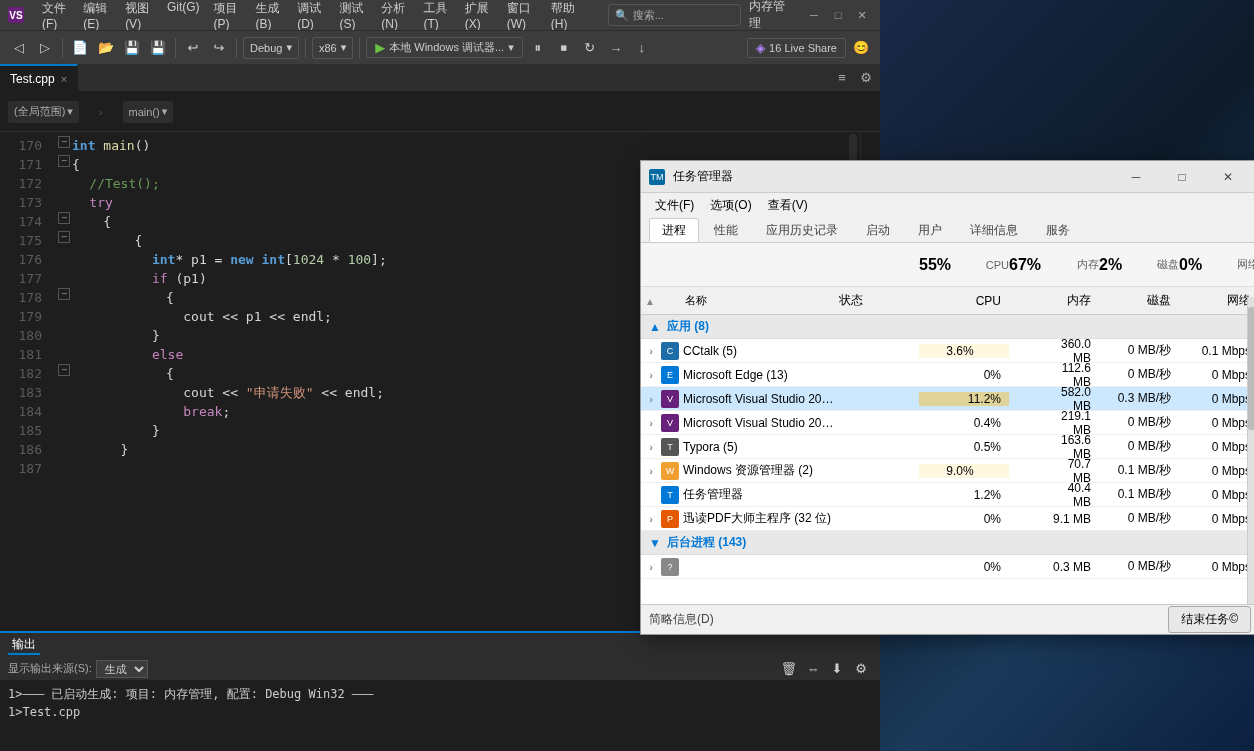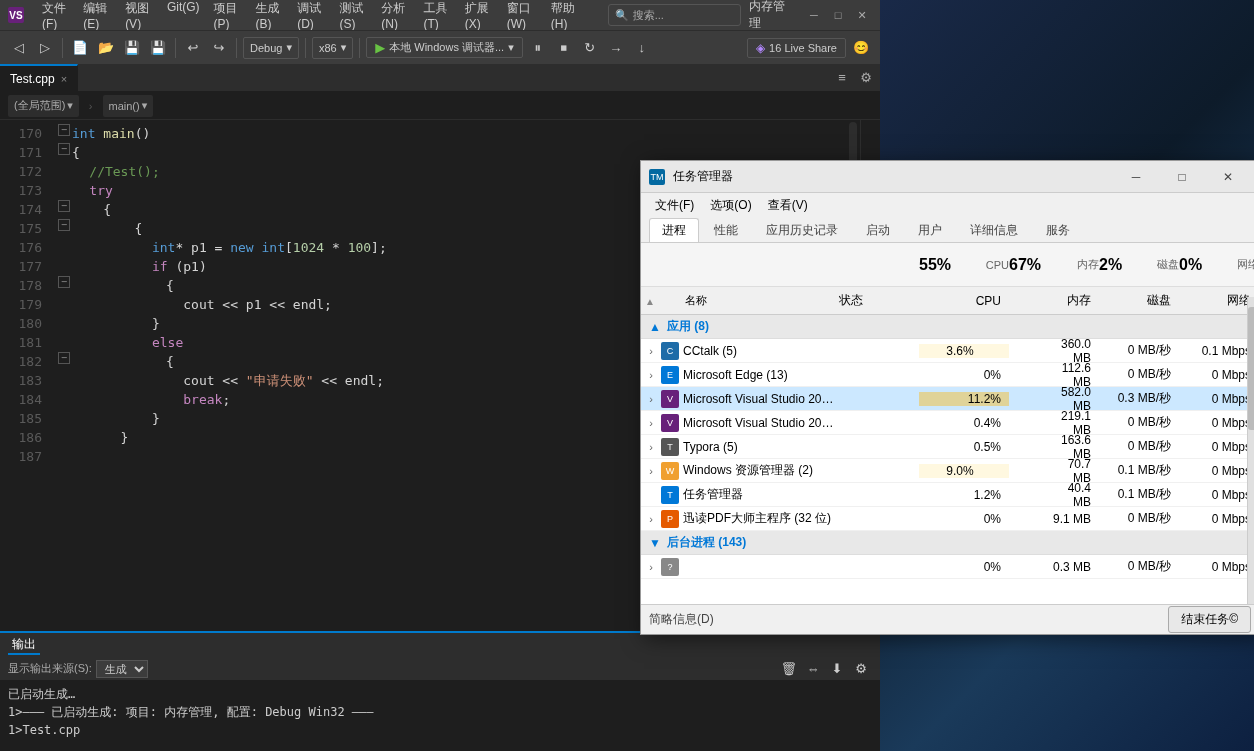--- a/index.html
+++ b/index.html
@@ -179,26 +179,26 @@
       background: #1e1e1e;
       color: #fff;
       border-top: 2px solid #007acc;
     }
     .tab-close { font-size: 11px; color: #888; }
     .tab-actions { margin-left: auto; display: flex; align-items: center; gap: 4px; padding: 0 4px; }
     .tab-action-btn { width: 20px; height: 20px; display: flex; align-items: center; justify-content: center; color: #aaa; cursor: pointer; font-size: 13px; }
 
     
     .breadcrumb-bar {
-      height: 28px;
+      height: 40px;
       background: #1e1e1e;
       display: flex;
       align-items: center;
       padding: 0 8px;
-      gap: 8px;
+      gap: 18px;
       flex-shrink: 0;
       border-bottom: 1px solid #2d2d2d;
     }
     .breadcrumb-item {
       display: flex; align-items: center;
       height: 22px;
       padding: 0 6px;
       color: #aaa;
       font-size: 11px;
       background: #2d2d2d;
@@ -232,21 +232,21 @@
       background: #1e1e1e;
       color: #d4d4d4;
       font-family: 'Consolas', monospace;
       font-size: 13px;
       line-height: 19px;
       padding: 4px 8px;
       overflow: hidden;
       position: relative;
     }
     .code-line { display: flex; align-items: flex-start; white-space: pre; }
-    .kw { color: #569cd6; }
+    .kw { color: #569cd6; font-weight: bold; }
     .kw2 { color: #c586c0; }
     .fn { color: #dcdcaa; }
     .str { color: #ce9178; }
     .num { color: #b5cea8; }
     .cm { color: #6a9955; }
     .collapse-icon {
       display: inline-block;
       width: 12px; height: 12px;
       border: 1px solid #555;
       color: #888;
@@ -799,21 +799,20 @@
         </select>
       </div>
       <div class="output-toolbar-btns">
         <div class="toolbar-btn">🗑</div>
         <div class="toolbar-btn">⇔</div>
         <div class="toolbar-btn">⬇</div>
         <div class="toolbar-btn">⚙</div>
       </div>
     </div>
     <div class="output-content">
-      <div class="output-line output-info">已启动生成…</div>
       <div class="output-line output-info">1&gt;——— 已启动生成: 项目: 内存管理, 配置: Debug Win32 ———</div>
       <div class="output-line output-info">1&gt;Test.cpp</div>
     </div>
   </div>
 
 </div>
 
 <div class="vs-bg"></div>
 
 <div class="task-manager">

